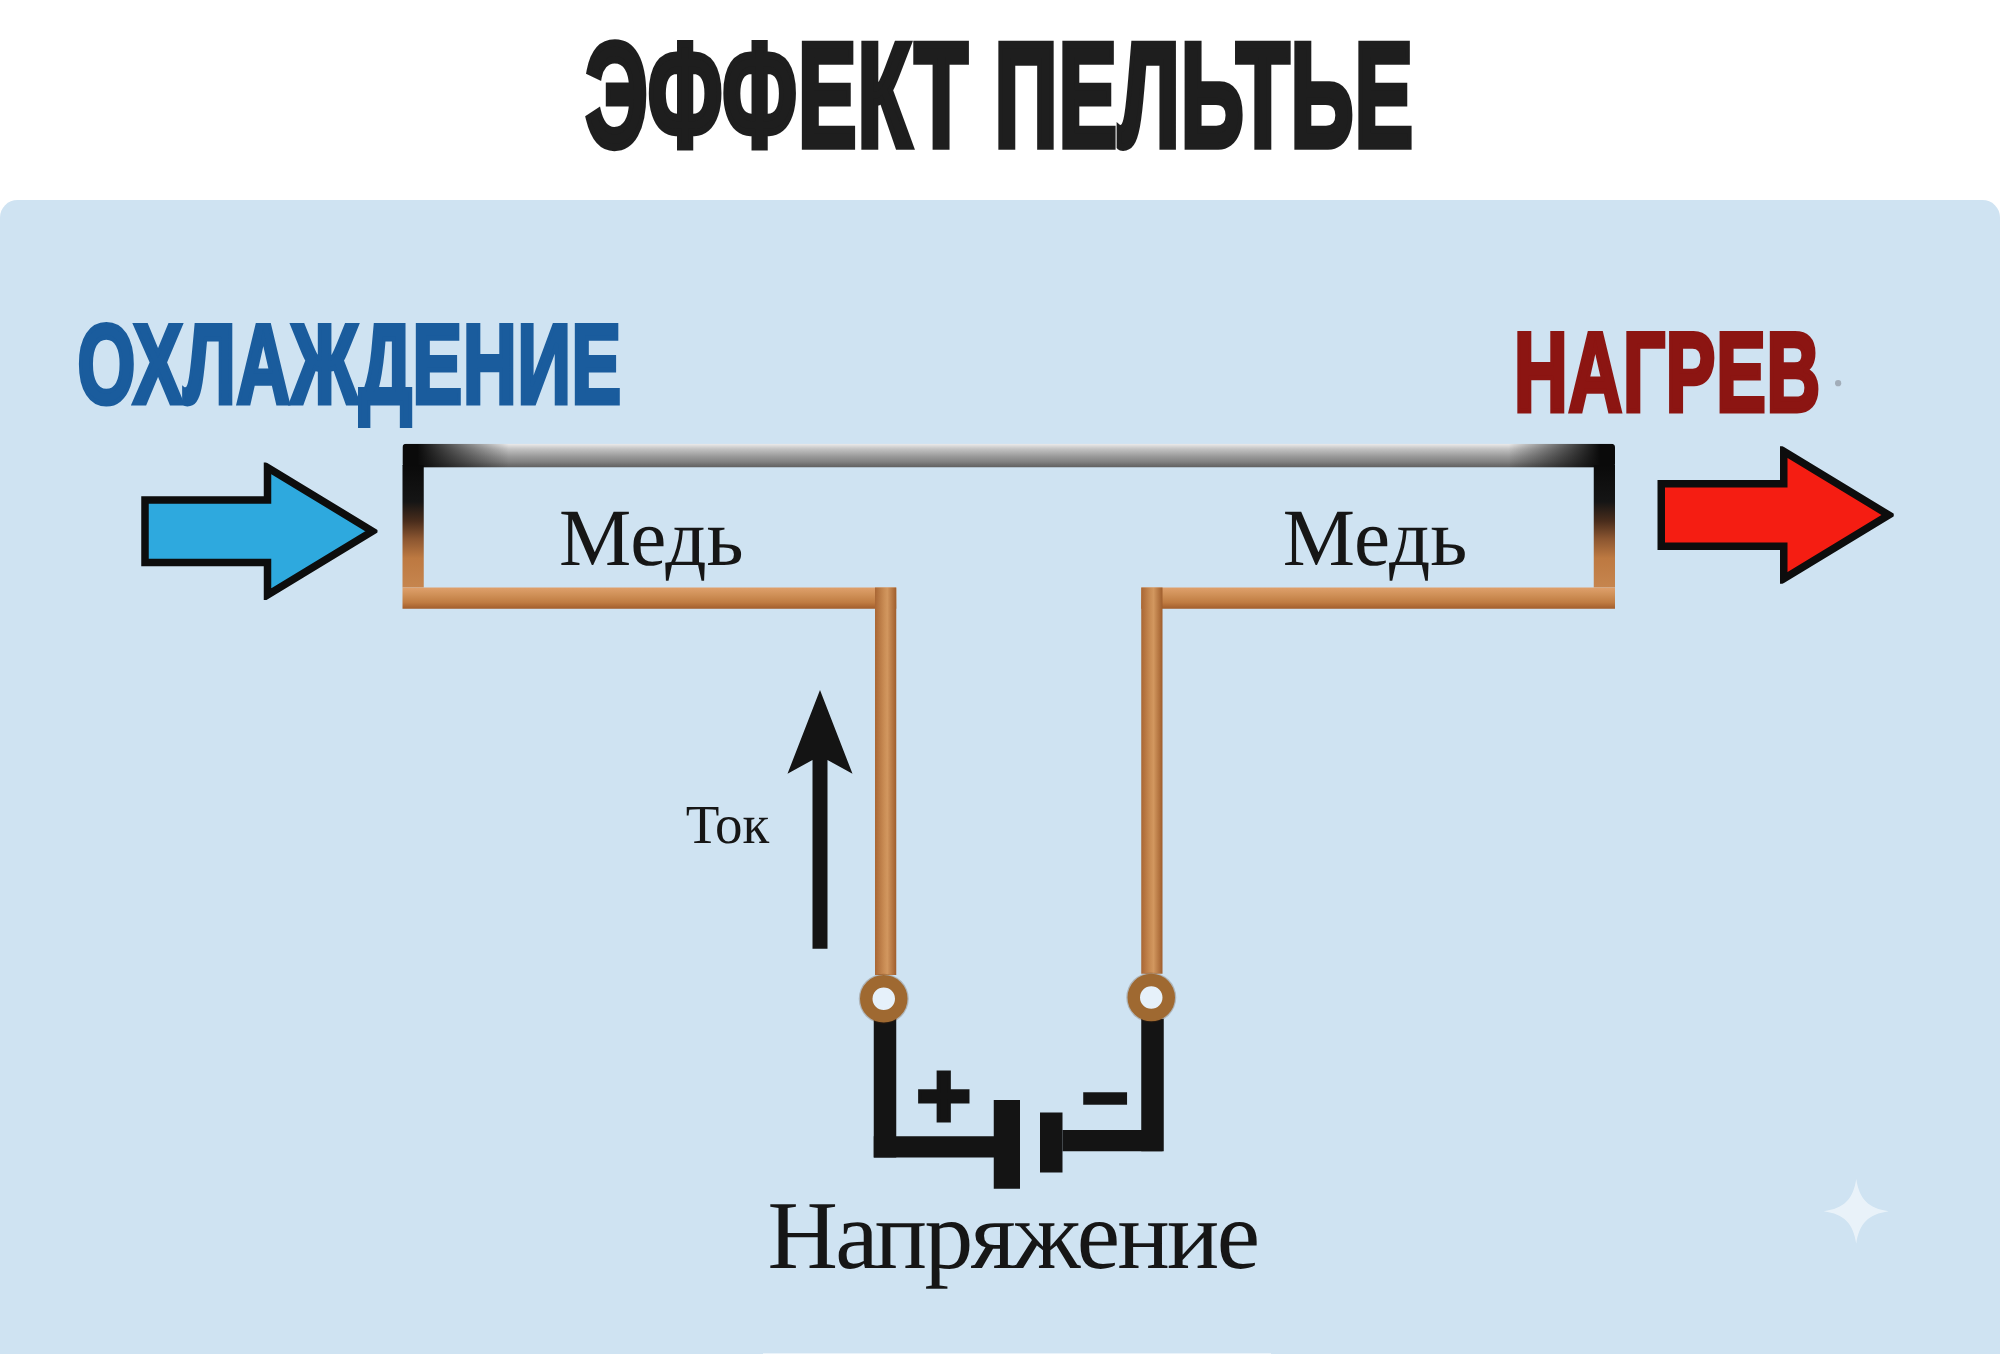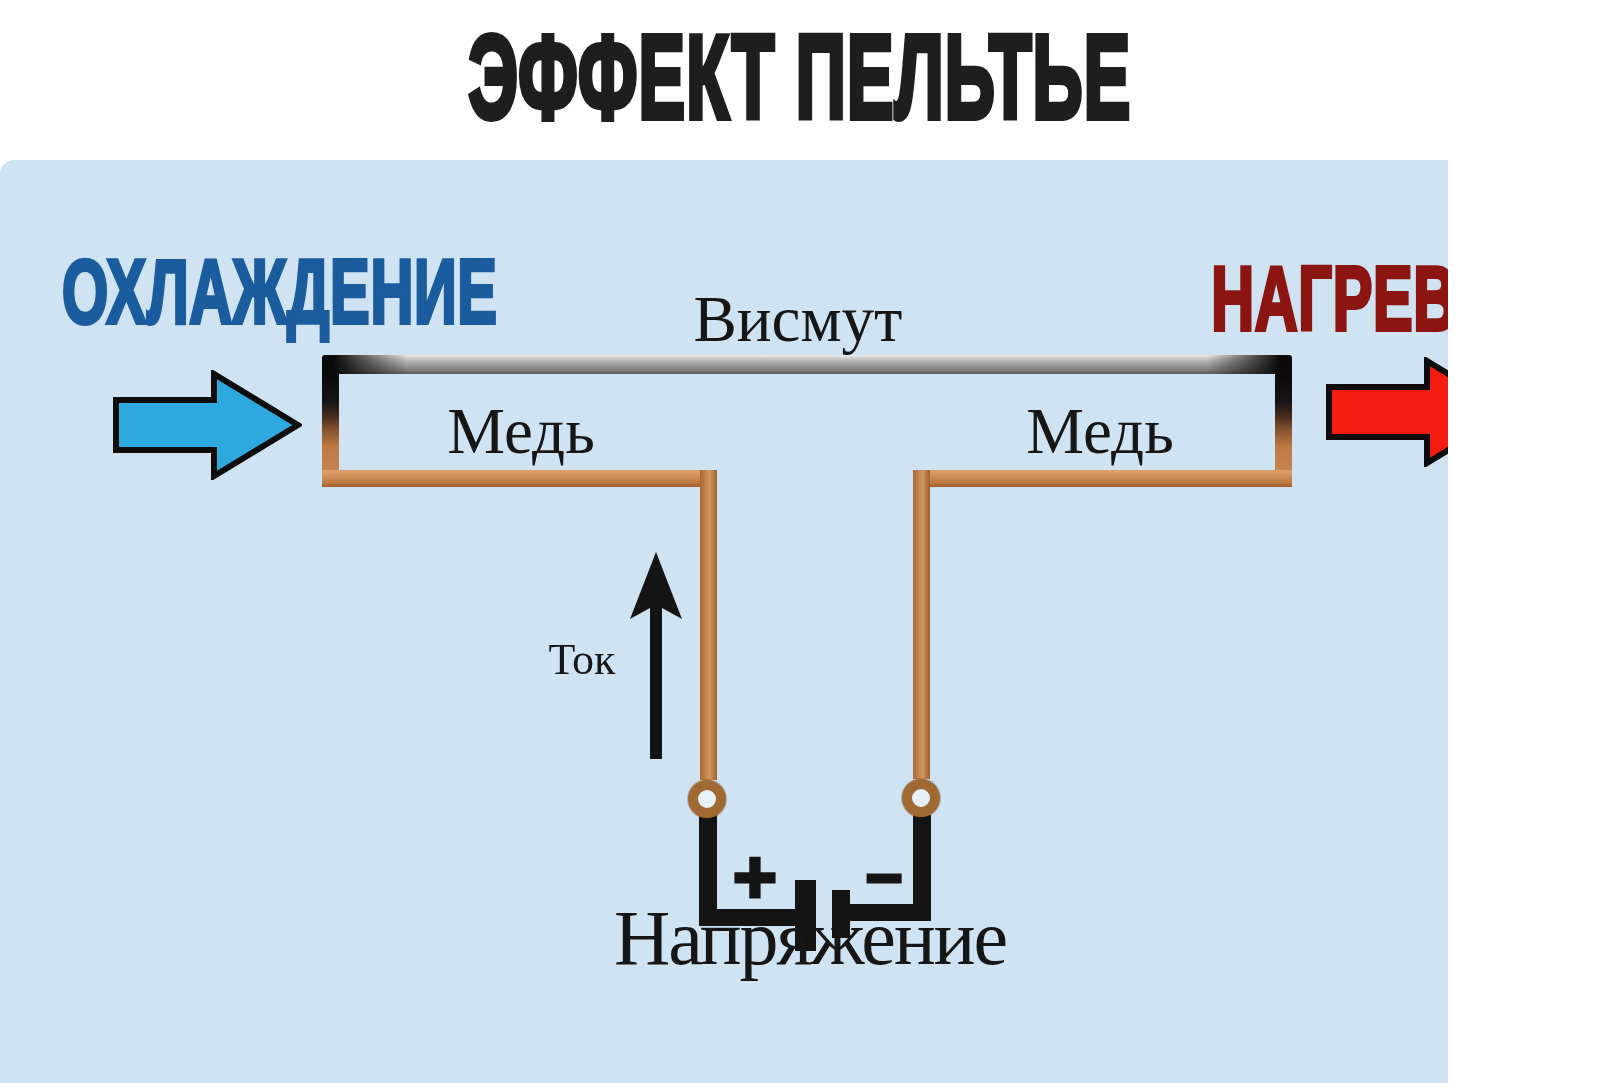--- a/index.html
+++ b/index.html
@@ -1,17 +1,17 @@
 <!DOCTYPE html>
 <html style="--background: #cfe3f2; --header-background: #ffffff; --title-color: #1e1e1e; --cooling-color: #1a5c9d; --heating-color: #8c1512; --cooling-arrow-fill: #2ea9de; --heating-arrow-fill: #f51d12; --copper-color: #c6854e; --bismuth-gray: #9b9b9b; --wire-black: #141414; --label-color: #161616;"><head>
 <meta charset="utf-8">
 <style>
   html, body { margin: 0; padding: 0; background: #ffffff; }
   .page {
-    position: relative; width: 1448px; height: 1083px;
+    position: relative; width: 1600px; height: 1083px;
     overflow: hidden; background: var(--header-background, #fff);
     font-family: "Liberation Sans", sans-serif;
   }
   .abs { position: absolute; }
 
   .stage {
     left: 0; top: 160px; width: 1600px; height: 923px;
     background: var(--background, #cfe3f2);
     border-radius: 14px 14px 0 0;
   }
@@ -39,21 +39,21 @@
 
   .serif-label {
     font-family: "Liberation Serif", serif; color: var(--label-color);
     line-height: 1; white-space: nowrap;
     transform: translateX(-50%);
   }
   .bismuth-label  { left: 798px;  top: 287px; font-size: 65px; }
   .copper-label-1 { left: 521px;  top: 399px; font-size: 65px; }
   .copper-label-2 { left: 1100px; top: 399px; font-size: 65px; }
   .current-label  { left: 582px;  top: 638px; font-size: 44px; }
-  .voltage-label  { left: 810px;  top: 899px; font-size: 78px; letter-spacing: -2px; }
+  .voltage-label  { left: 810px;  top: 949px; font-size: 78px; letter-spacing: -2px; }
 
   .bismuth-bar {
     left: 322px; top: 355px; width: 970px; height: 19px; border-radius: 3px;
     background:
       linear-gradient(to right,
         #0a0a0a 0px, #0a0a0a 12px, rgba(10,10,10,0) 85px,
         rgba(10,10,10,0) 885px, #0a0a0a 958px, #0a0a0a 970px),
       linear-gradient(to bottom,
         #ececec 0%, #c2c2c2 22%, #9b9b9b 52%, #818181 76%, #5e5e5e 100%);
   }
@@ -128,21 +128,20 @@
   <div class="abs side-label heating-label">НАГРЕВ</div>
 
   <svg class="abs cool-arrow" style="left:112px; top:370px;" width="190" height="110" viewBox="0 0 190 110">
     <polygon points="4,30 102,30 102,4 186,55 102,106 102,80 4,80"></polygon>
   </svg>
 
   <svg class="abs heat-arrow" style="left:1325px; top:357px;" width="190" height="110" viewBox="0 0 190 110">
     <polygon points="4,30 102,30 102,4 186,55 102,106 102,80 4,80"></polygon>
   </svg>
 
-  <div class="abs serif-label bismuth-label">Висмут</div>
   <div class="abs bismuth-bar"></div>
   <div class="abs junction junction-left"></div>
   <div class="abs junction junction-right"></div>
 
   <div class="abs copper-h copper-h-left"></div>
   <div class="abs copper-h copper-h-right"></div>
   <div class="abs copper-v copper-v-left"></div>
   <div class="abs copper-v copper-v-right"></div>
   <div class="abs serif-label copper-label-1">Медь</div>
   <div class="abs serif-label copper-label-2">Медь</div>

